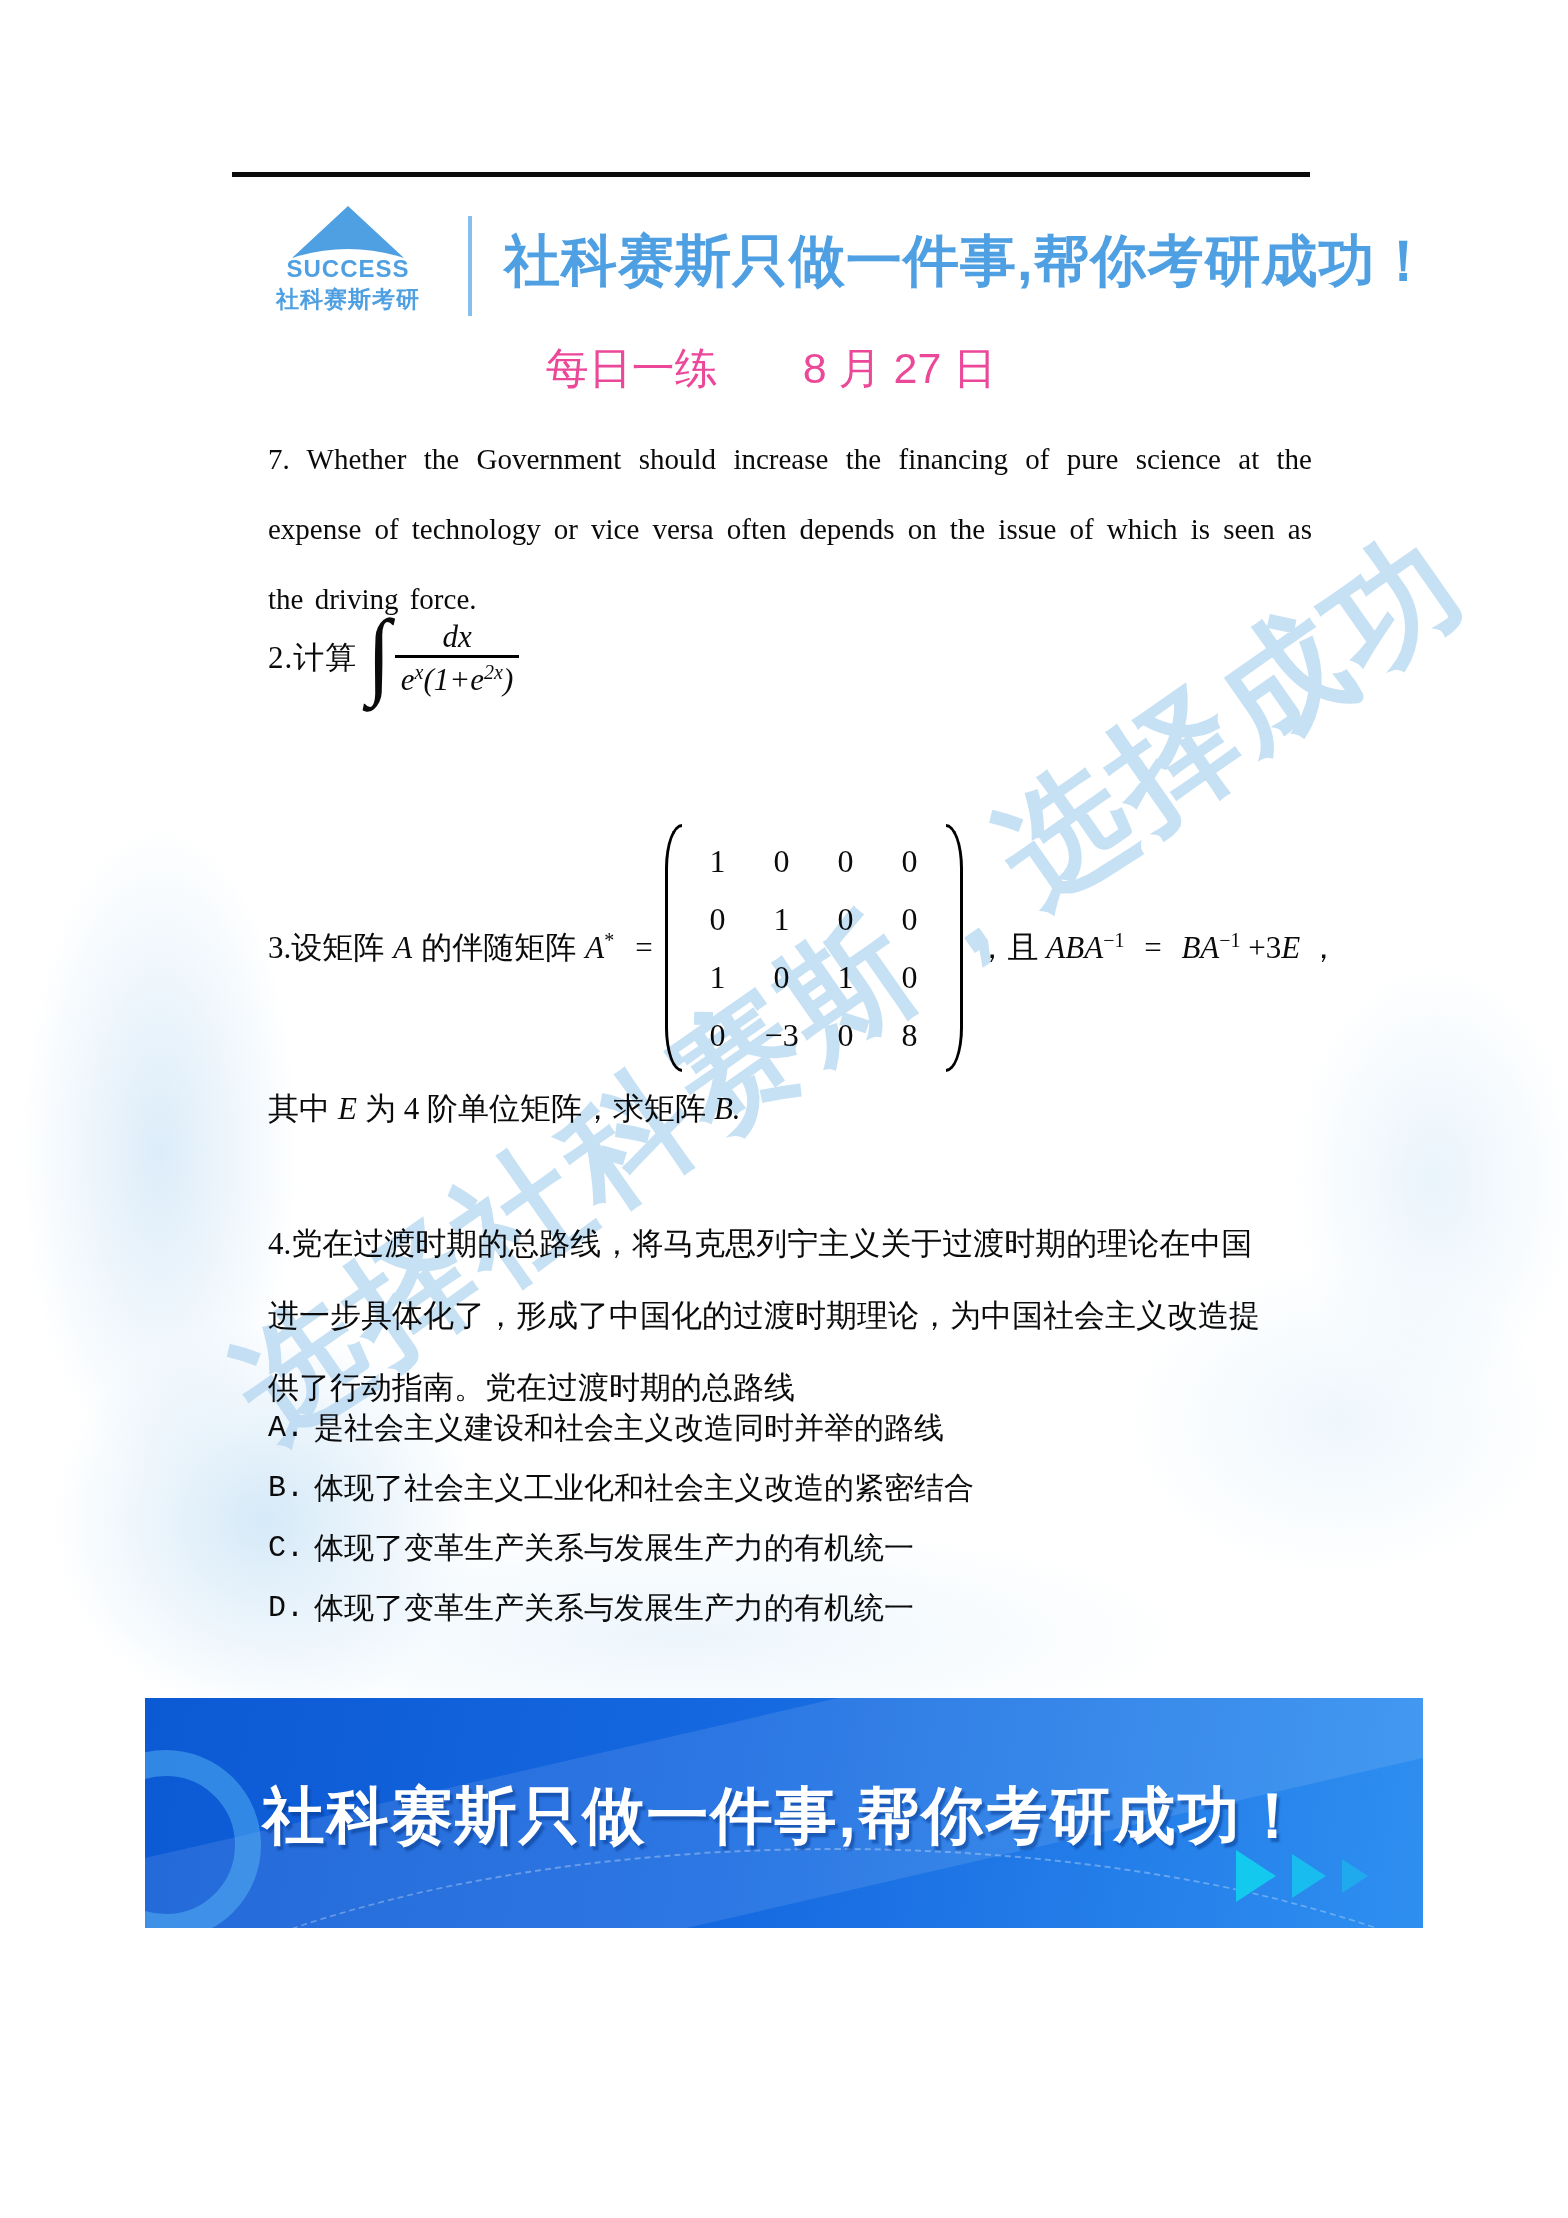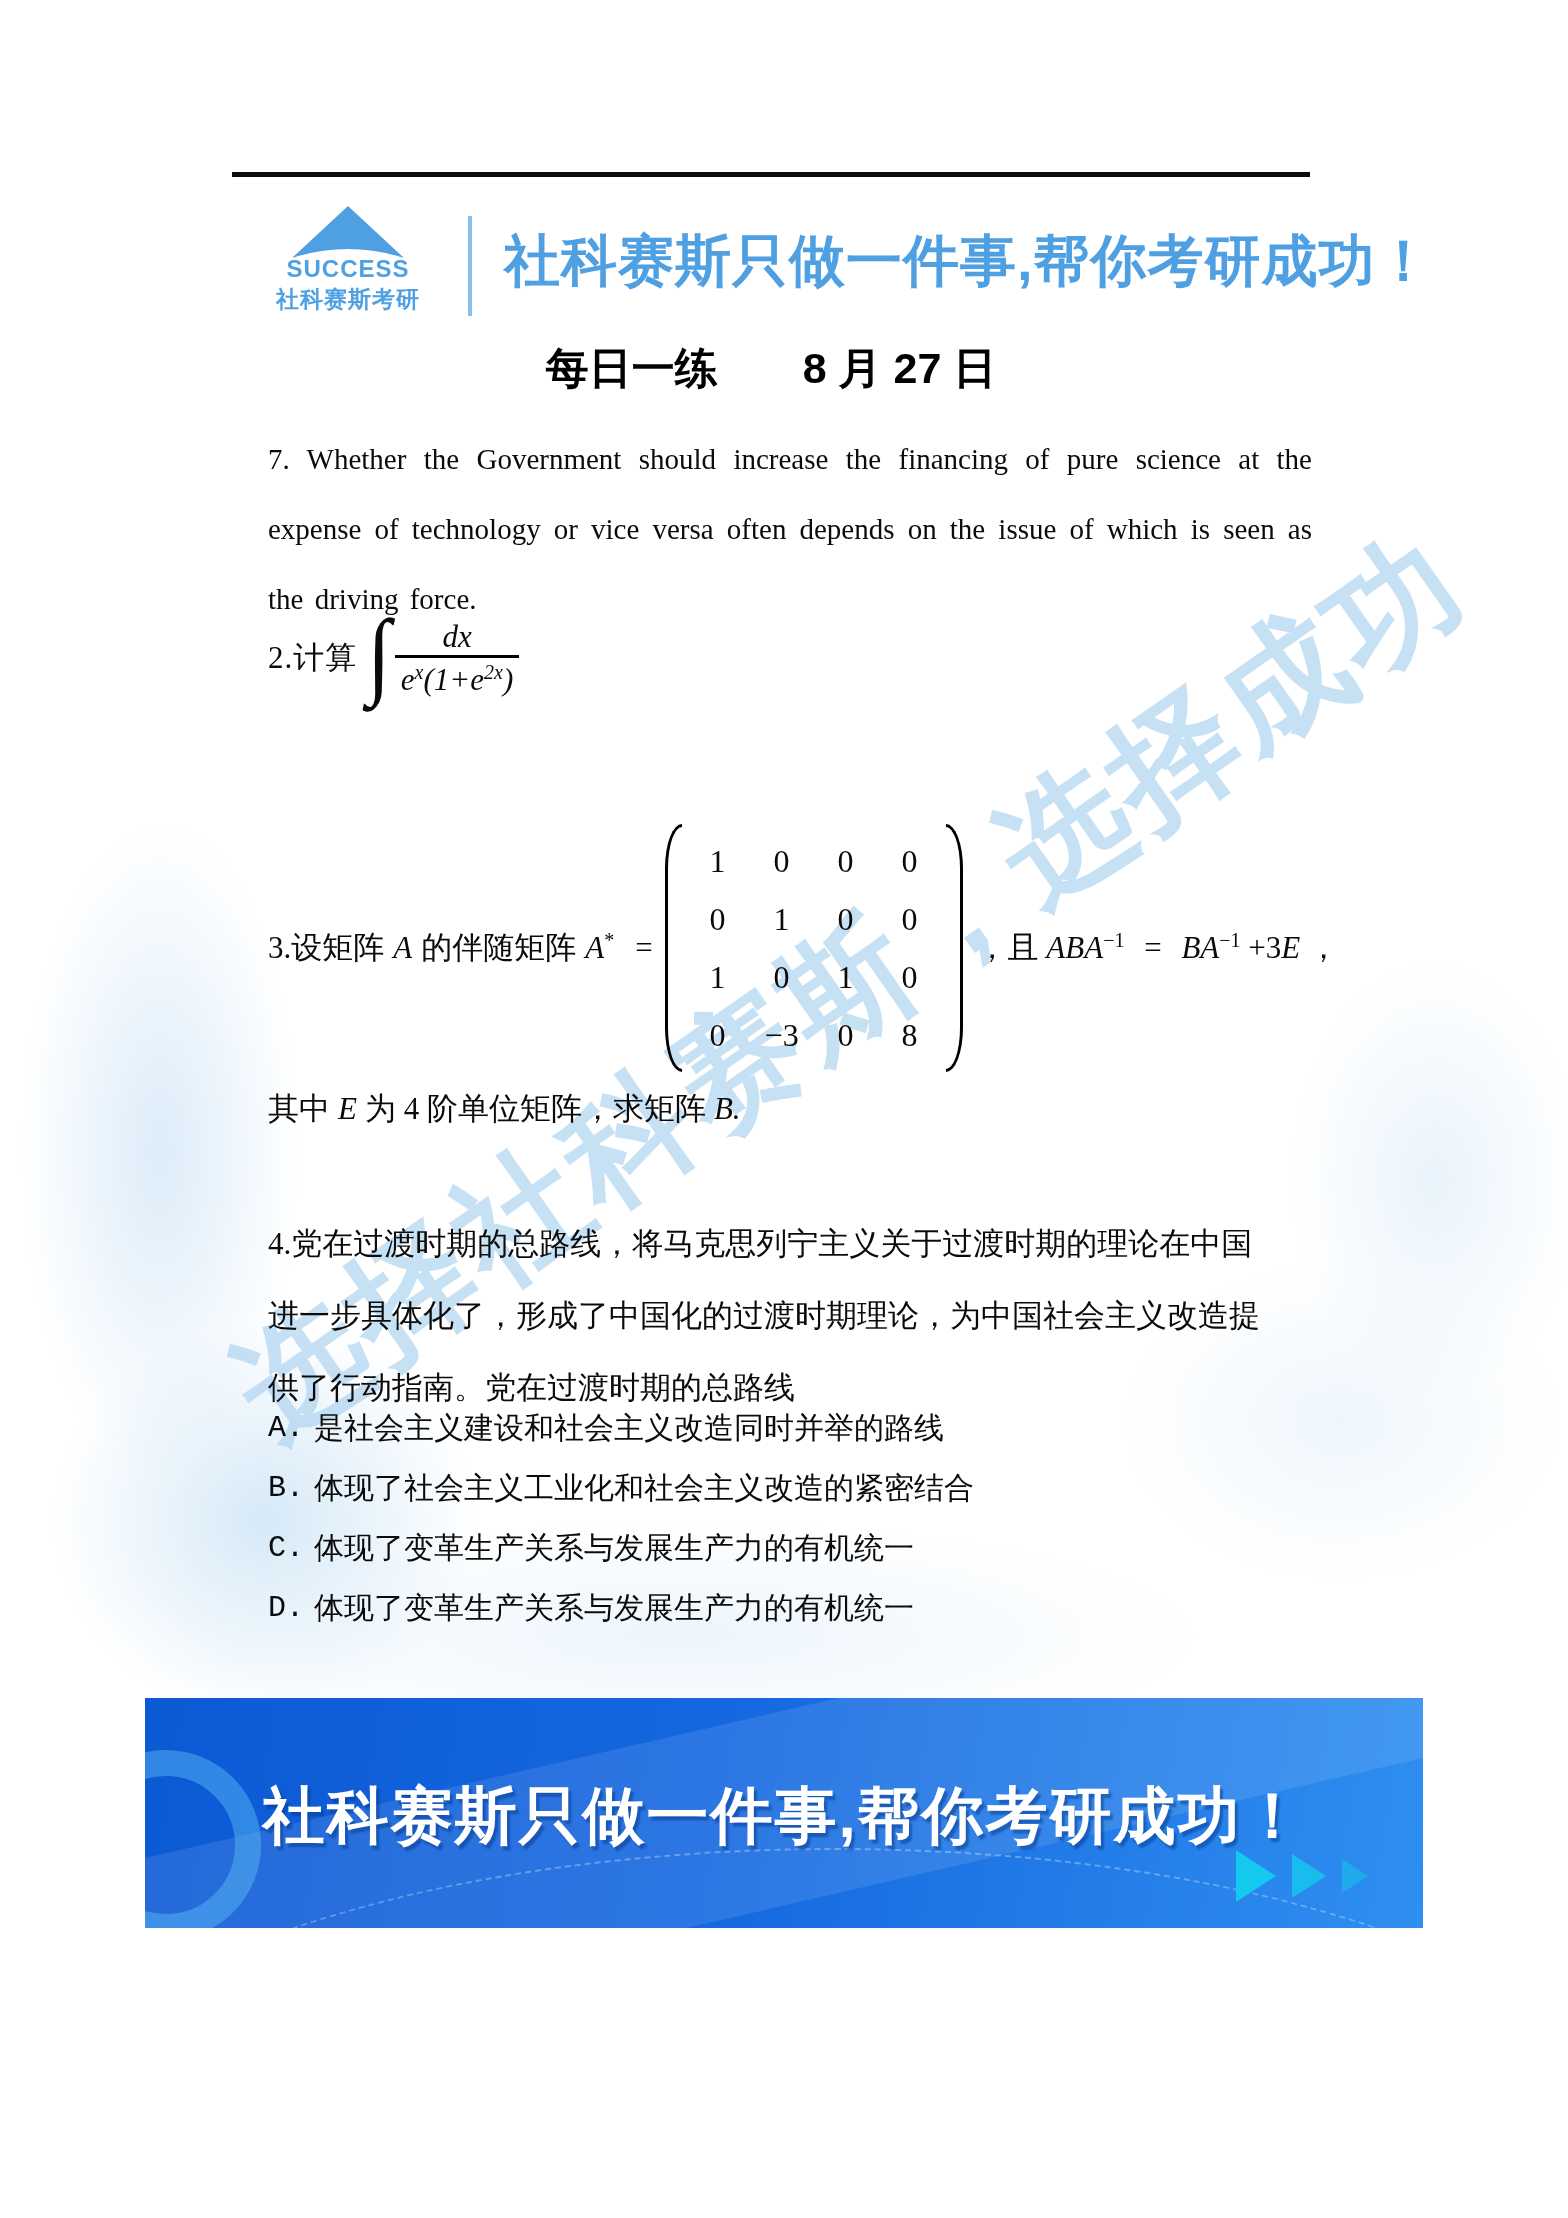--- a/index.html
+++ b/index.html
@@ -41,21 +41,21 @@
   .header-slogan {
     left:504px; top:224px; width:810px;
     font-family:"Liberation Sans","DejaVu Sans",sans-serif;
     font-size:56px; font-weight:900; letter-spacing:1px; color:var(--brand_blue); white-space:nowrap;
   }
 
   
   .doc-title {
     left:232px; top:340px; width:1078px; display:flex; justify-content:center; gap:85px;
     font-family:"Liberation Sans","DejaVu Sans",sans-serif;
-    font-size:43px; font-weight:700; color:#000000;
+    font-size:43px; font-weight:400; color:#ec4899;
   }
 
   
   .q1 { left:268px; top:424px; width:1044px; font-size:29px; line-height:70px;
         text-align:justify; word-spacing:4px; }
 
   
   .q2 { left:268px; top:592px; height:132px; display:flex; align-items:center; font-size:31px; }
   .q2 .cn { letter-spacing:1px; }
   .int-sign { font-size:86px; line-height:1; transform:scaleY(1.12); margin:0 4px 8px 10px; }

